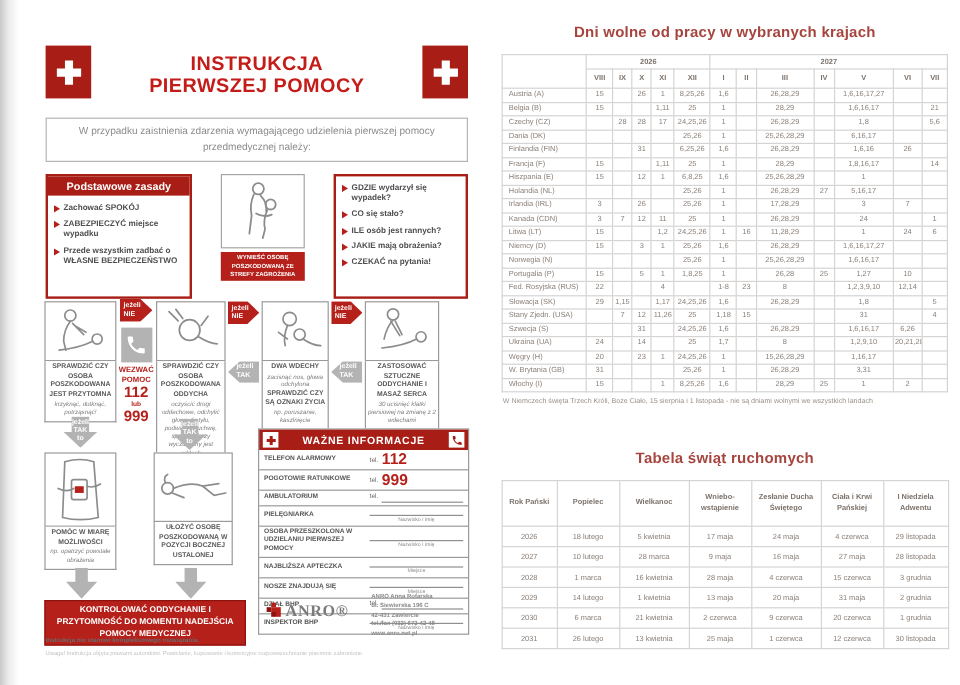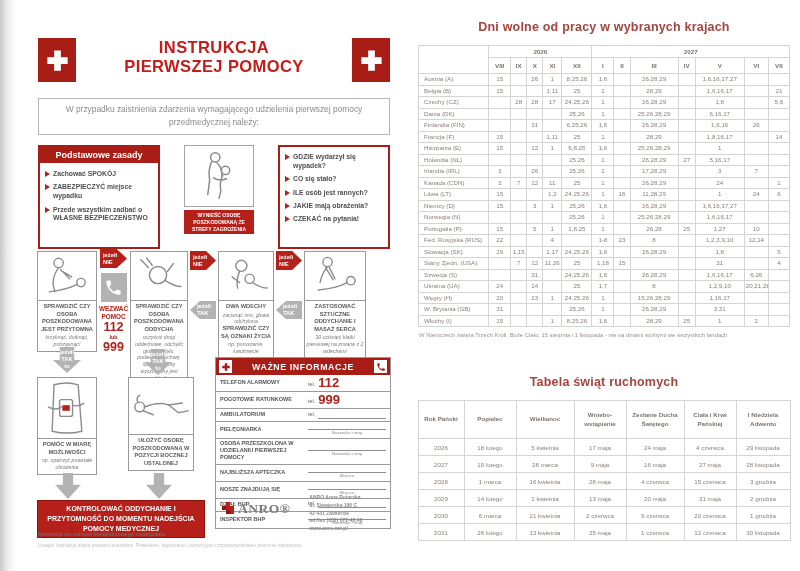--- a/index.html
+++ b/index.html
@@ -6,21 +6,21 @@
     --red:#b5201a; --darkred:#a81d15; --titlered:#c41c18; --tablered:#a6453e;
     --graytxt:#8a7f77; --grayhead:#7d736c; --line:#d4d4d4; --arrowgray:#b3b3b3;
   }
   *{box-sizing:border-box;margin:0;padding:0;}
   html,body{width:800px;height:571px;}
   body{background:#fff;font-family:"Liberation Sans",sans-serif;position:relative;overflow:hidden;}
   .page-edge{position:absolute;left:0;top:0;width:16px;height:571px;
     background:linear-gradient(to right,#c9c9c9,#ececec 45%,#fff);}
   
   .poster{position:absolute;left:30px;top:22px;width:368px;}
-  .p-header{display:flex;align-items:flex-start;gap:8px;margin:16px 8px 16px;}
+  .p-header{display:flex;align-items:flex-end;gap:8px;margin:16px 8px 16px;}
   .cross-badge{width:38px;height:44px;background:var(--darkred);display:flex;align-items:center;justify-content:center;flex:0 0 auto;}
   .cross-badge svg{width:27px;height:27px;fill:#fff;}
   .p-title{flex:1;text-align:center;color:var(--titlered);font-weight:800;font-size:16.5px;line-height:1.16;letter-spacing:.4px;}
   .intro{border:1px solid #b5b5b5;margin:13px 8px 0;padding:4px 16px 5px;font-size:8.4px;color:#8c8c8c;text-align:center;line-height:1.55;}
   .row1{display:flex;margin:10px 8px 0;gap:24px;height:104px;}
   .rules-box{width:122px;border:2.5px solid var(--darkred);background:#fff;}
   .box-head{background:var(--darkred);color:#fff;font-size:9px;font-weight:700;text-align:center;padding:3px 2px;}
   .rules-body{padding:7px 2px 0 5px;}
   .bullet{display:flex;gap:3px;font-size:6.8px;font-weight:700;color:#4e4e4e;margin-bottom:4.5px;line-height:1.3;}
   .tri{width:0;height:0;border-left:5px solid var(--red);border-top:3.5px solid transparent;border-bottom:3.5px solid transparent;flex:0 0 auto;margin-top:1px;}

